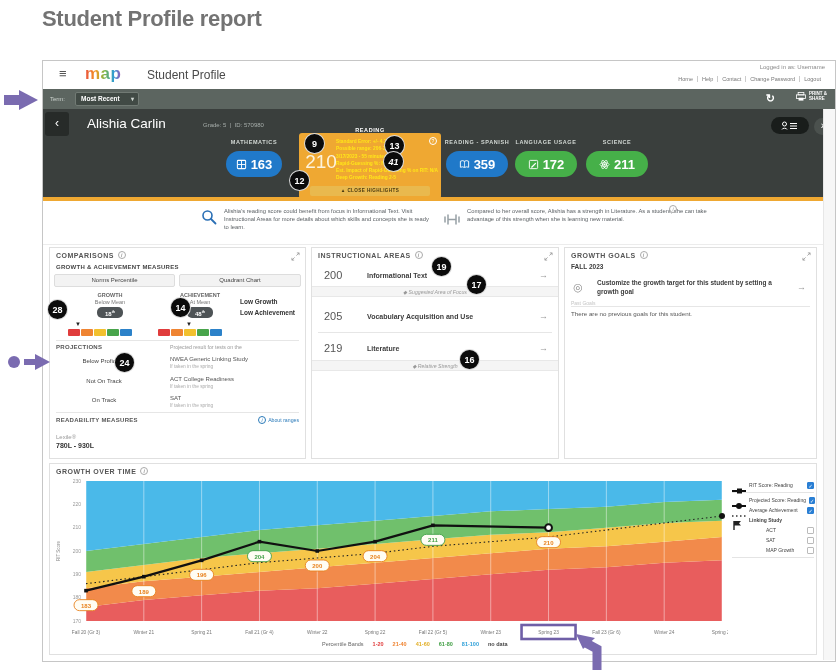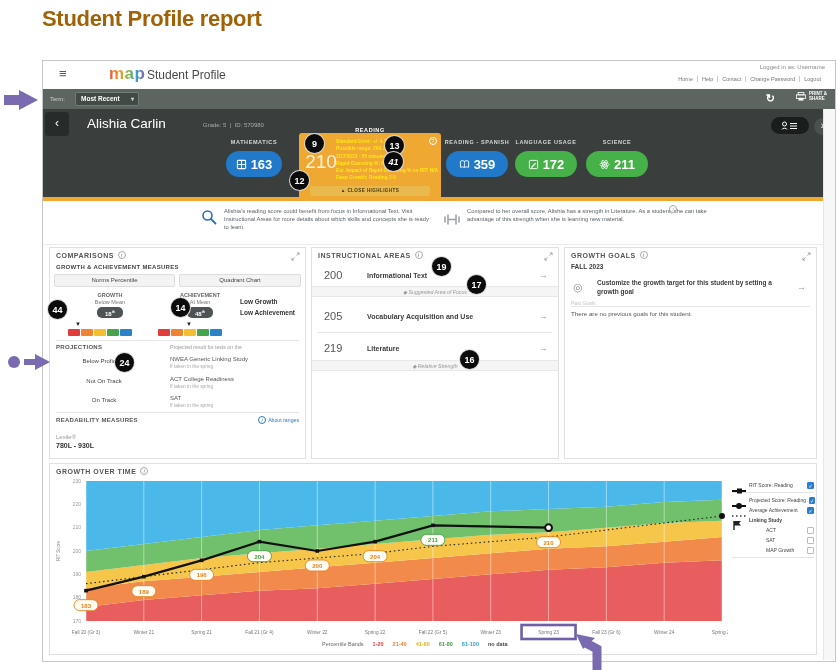--- a/index.html
+++ b/index.html
@@ -1,26 +1,26 @@
 <!DOCTYPE html>
 <html><head>
 <meta charset="utf-8">
 <style>
   * { box-sizing: border-box; margin: 0; padding: 0; }
   html,body { width:837px; height:670px; background:#fff; font-family:"Liberation Sans",sans-serif; overflow:hidden; }
   .page { position:relative; width:837px; height:670px; }
-  h1.report-title { position:absolute; left:42px; top:6px; font-size:22px; font-weight:800; color:#a16207; letter-spacing:-.3px;}
+  h1.report-title { position:absolute; left:42px; top:6px; font-size:22px; font-weight:800; color:#737373; letter-spacing:-.3px;}
   .window { position:absolute; left:42px; top:60px; width:794px; height:602px; background:#fff; border:1px solid #c6c6c6; }
 
   
   .app-header { position:absolute; left:0; top:0; width:100%; height:28px; background:#fff; }
   .hamburger { position:absolute; left:16px; top:5px; font-size:13px; color:#555; cursor:pointer;}
   .logo { position:absolute; left:42px; top:3px; font-size:17px; font-weight:800; letter-spacing:.5px;
           background:linear-gradient(90deg,#e94f3d 0%,#f59a23 30%,#7ab648 55%,#2e9bd6 80%,#9b59b6 100%);
-          -webkit-background-clip:text; background-clip:text; color:transparent;margin-left:24px; }
+          -webkit-background-clip:text; background-clip:text; color:transparent; }
   .app-title { position:absolute; left:104px; top:7px; font-size:12px; color:#4a4a4a; }
   .login-info { position:absolute; right:10px; top:3px; font-size:6px; color:#8a8a8a; }
   .top-links { position:absolute; right:10px; top:15px; font-size:5.5px; color:#777; }
   .top-links span { padding:0 4px; border-right:1px solid #ccc; cursor:pointer;}
   .top-links span:last-child { border-right:none; }
 
   
   .term-bar { position:absolute; left:0; top:28px; width:100%; height:20px; background:#5c6560; }
   .term-label { position:absolute; left:7px; top:7px; font-size:6px; color:#cdd4cf; }
   .term-select { position:absolute; left:32px; top:3px; width:64px; height:14px; background:#414a45; border:1px solid #717a74; border-radius:2px; color:#fff; font-size:6.5px; font-weight:700; line-height:12px; padding-left:5px; cursor:pointer;}
@@ -469,21 +469,21 @@
     </div>
 
     <div class="scroll-rail"></div>
   </div>
 
   <div id="callouts">
       <div class="callout" style="left: 304px; top: 133px;">9</div>
       <div class="callout" style="left: 384px; top: 135px;">13</div>
       <div class="callout" style="left: 383px; top: 151px; font-style: italic;">41</div>
       <div class="callout" style="left: 289px; top: 170px;">12</div>
-      <div class="callout" style="left: 47px; top: 299px;">44</div>
+      <div class="callout" style="left: 47px; top: 299px;">28</div>
       <div class="callout" style="left: 170px; top: 297px;">14</div>
       <div class="callout" style="left: 114px; top: 352px; text-align: right;">24</div>
       <div class="callout" style="left: 431px; top: 256px;">19</div>
       <div class="callout" style="left: 466px; top: 274px;">17</div>
       <div class="callout" style="left: 459px; top: 349px;">16</div>
     </div>
 
   <svg class="anno" style="left:4px;top:88px;" width="38" height="24" viewBox="0 0 38 24">
       <rect x="0" y="7" width="15" height="10" fill="#7a6bb0"></rect>
       <polygon points="15,2 34,12 15,22" fill="#7a6bb0"></polygon>

